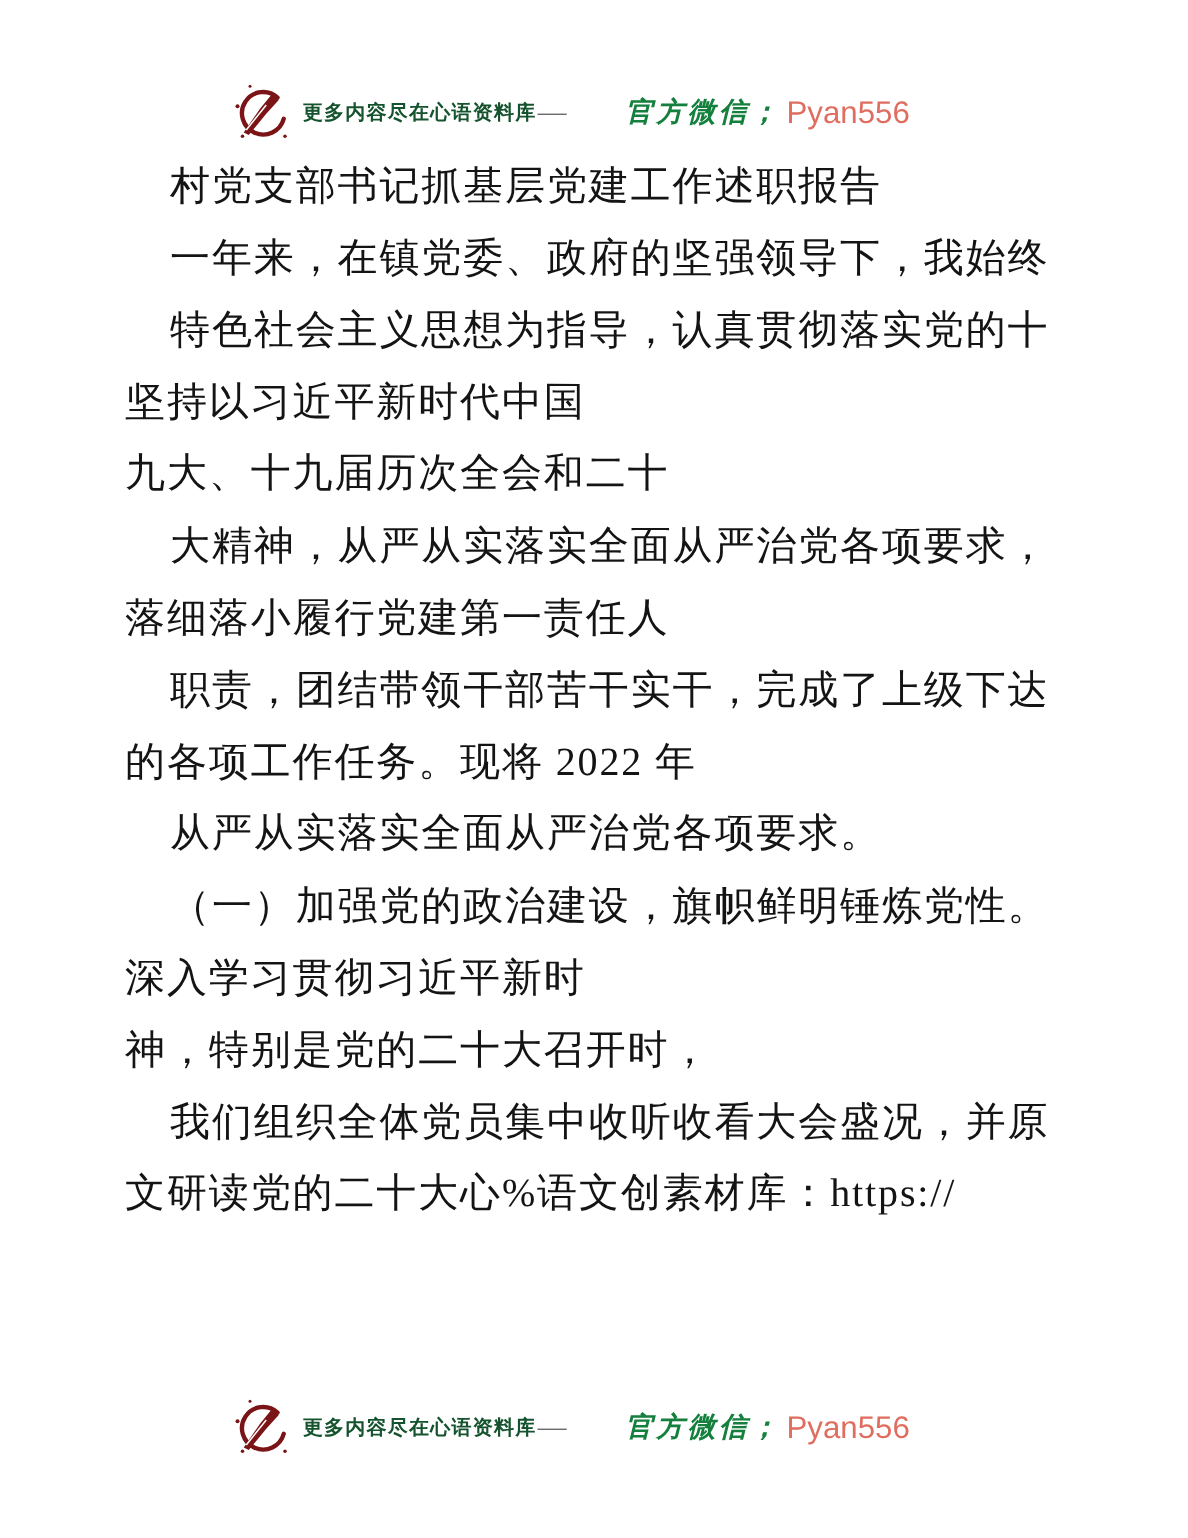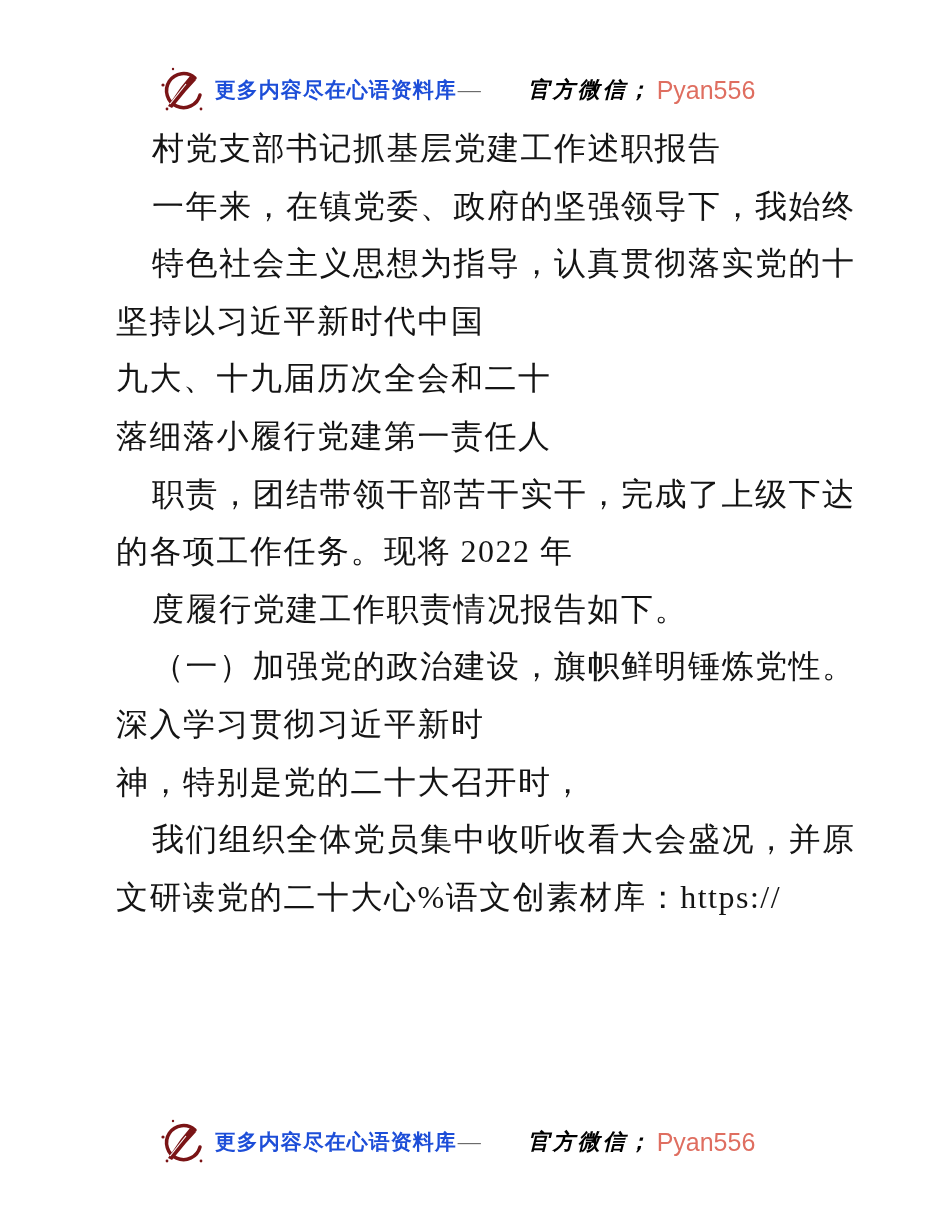--- a/index.html
+++ b/index.html
@@ -26,49 +26,49 @@
   }
   .watermark.header { top: 62px; }
   .watermark.footer { top: 1114px; }
   .wm-logo {
     width: 48px;
     height: 54px;
     margin-right: 8px;
     flex: 0 0 auto;
   }
   .wm-brand {
-    font-size: 21px;
+    font-size: 16px;
     letter-spacing: 1px;
-    color: #1d4ed8;
+    color: #14532d;
     font-weight: bold;
   }
   .wm-sep {
     font-size: 23px;
     color: #6b6b6b;
     margin: 0 1px;
   }
   .wm-label {
     font-size: 22px;
     font-style: italic;
     letter-spacing: 3px;
-    color: #000000;
+    color: #15803d;
     font-weight: bold;
     margin-left: 46px;
   }
   .wm-id {
     font-size: 25px;
     color: #df6e60;
     font-family: "Liberation Sans", "DejaVu Sans", sans-serif;
     margin-left: 4px;
   }
 
   
   .doc {
     position: absolute;
-    left: 116px;
+    left: 100px;
     top: 120px;
     width: 760px;
     color: #141414;
   }
   .doc .line {
     font-size: 32px;
     height: 57.6px;
     line-height: 57.6px;
     letter-spacing: 1.5px;
     white-space: nowrap;
@@ -94,24 +94,25 @@
     <span class="wm-label">官方微信；</span>
     <span class="wm-id">Pyan556</span>
 </div>
 
 <div class="doc">
     <div class="line indent">村党支部书记抓基层党建工作述职报告</div>
     <div class="line indent">一年来，在镇党委、政府的坚强领导下，我始终</div>
     <div class="line indent">特色社会主义思想为指导，认真贯彻落实党的十</div>
     <div class="line">坚持以习近平新时代中国</div>
     <div class="line">九大、十九届历次全会和二十</div>
+    <div class="line indent">大精神，从严从实落实全面从严治党各项要求，</div>
     <div class="line">落细落小履行党建第一责任人</div>
     <div class="line indent">职责，团结带领干部苦干实干，完成了上级下达</div>
     <div class="line">的各项工作任务。现将 2022 年</div>
-    <div class="line indent">度履行党建工作职责情况报告如下。</div>
+    <div class="line indent">从严从实落实全面从严治党各项要求。</div>
     <div class="line indent">（一）加强党的政治建设，旗帜鲜明锤炼党性。</div>
     <div class="line">深入学习贯彻习近平新时</div>
     <div class="line">神，特别是党的二十大召开时，</div>
     <div class="line indent">我们组织全体党员集中收听收看大会盛况，并原</div>
     <div class="line">文研读党的二十大心%语文创素材库：https://</div>
   </div>
 
 <div class="watermark footer">
   <svg class="wm-logo" viewBox="0 0 48 54">
     <path d="M36 15 A17 17 0 1 0 41 32" fill="none" stroke="#7a1416" stroke-width="3.5" stroke-linecap="round"></path>

